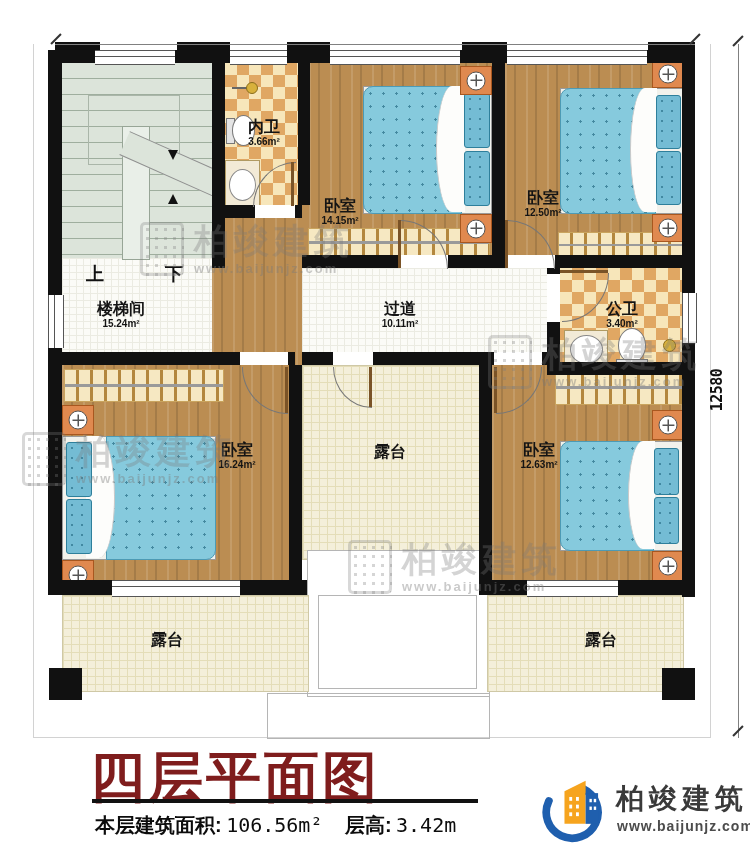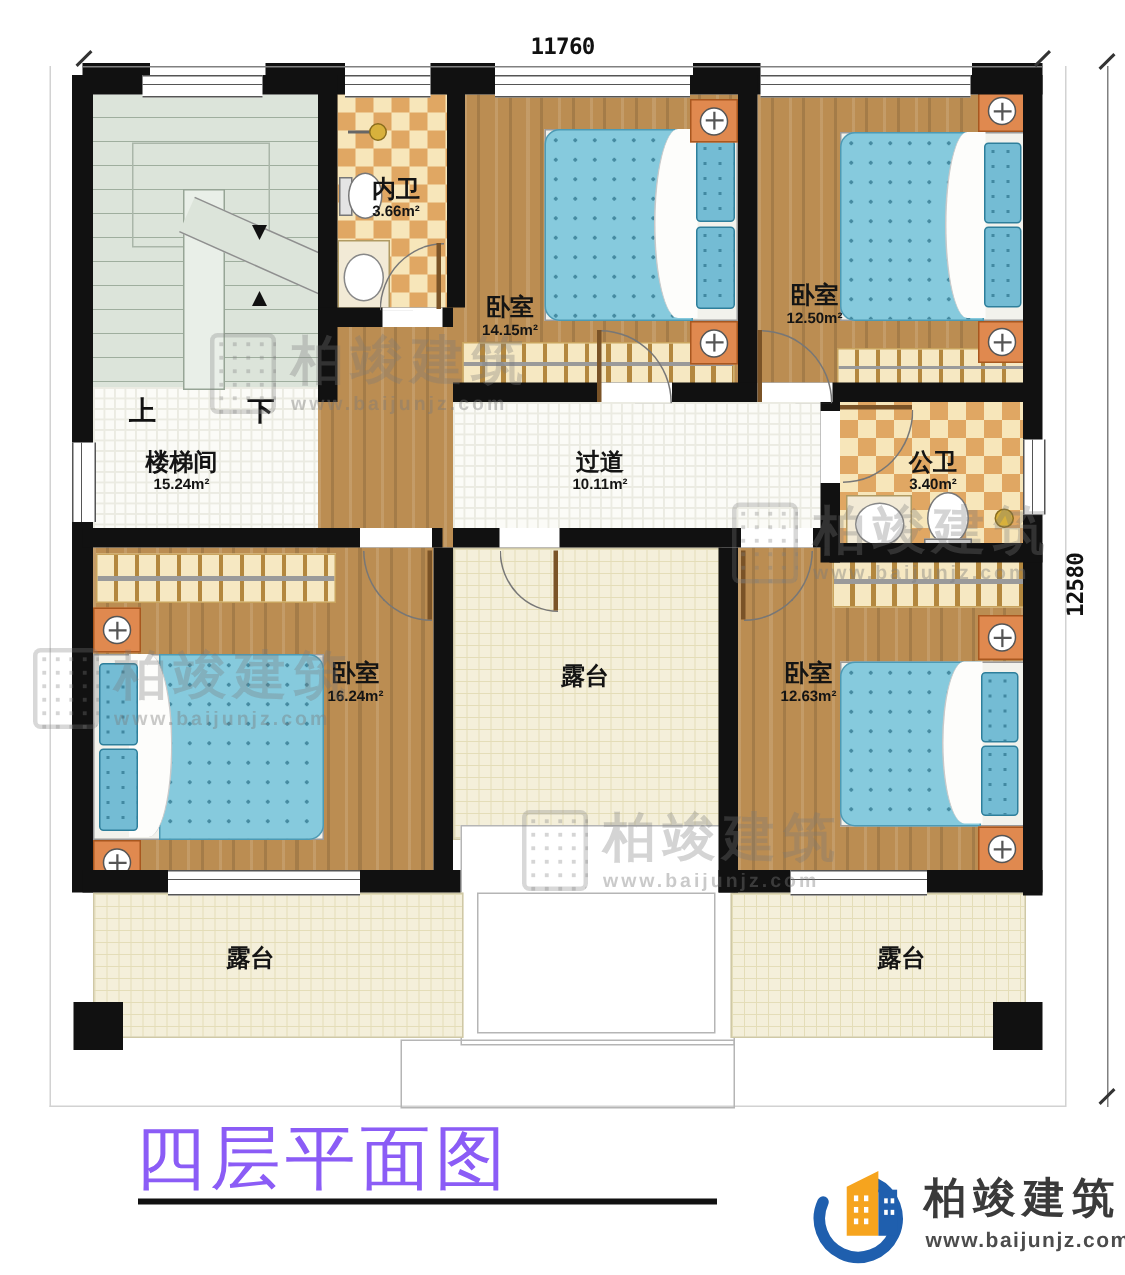--- a/index.html
+++ b/index.html
@@ -68,21 +68,21 @@
   .tick{position:absolute;width:14px;height:2px;background:#333;transform:rotate(-45deg)}
   .dimtxt{position:absolute;font-family:"DejaVu Sans Mono",monospace;font-weight:bold;font-size:15px;color:#111;letter-spacing:-.5px}
   .thin{position:absolute;background:#d2d2d2}
   
   .wm{position:absolute;display:flex;align-items:center;gap:10px;pointer-events:none}
   .wm-glyph{width:38px;height:48px;border:3px solid rgba(125,125,125,.30);border-radius:5px;
         background-image:radial-gradient(rgba(125,125,125,.32) 1.5px,transparent 1.6px);background-size:9px 9px}
   .wm-n{font-size:35px;font-weight:bold;color:rgba(122,122,122,.32);letter-spacing:5px;line-height:1}
   .wm-u{font-size:13px;font-weight:bold;color:rgba(122,122,122,.40);letter-spacing:2px;margin-top:3px}
   
-  .bigtitle{position:absolute;font-size:47px;font-weight:normal;color:#8b5cf6;letter-spacing:3px}
+  .bigtitle{position:absolute;font-size:55px;font-weight:bold;color:#7f1d1d;letter-spacing:3px}
   .scaletxt{position:absolute;font-size:37px;color:#1a1a1a;font-family:"DejaVu Sans",sans-serif}
   .infocjk{font-size:20px;font-weight:bold;color:#0c0c0c}
   .infonum{font-size:20px;color:#0c0c0c;font-family:"DejaVu Sans Mono",monospace}
   .logoname{position:absolute;font-size:28px;font-weight:bold;color:#3a3a3a;letter-spacing:5px}
   .logourl{position:absolute;font-size:14px;font-weight:bold;color:#4c4c4c;letter-spacing:1px}
 </style>
 </head>
 <body>
 
 <div class="canvas">
@@ -310,28 +310,33 @@
     <div class="wm-glyph"></div>
     <div>
         <div class="wm-n">柏竣建筑</div>
          <div class="wm-u">www.baijunjz.com</div>
       </div>
   </div>
 
   <div class="dimline" style="left:55px;top:44px;width:640px;height:1px"></div>
   <div class="tick" style="left:49px;top:38px"></div>
   <div class="tick" style="left:688px;top:38px"></div>
-  <div class="dimtxt" style="left:300px;top:22px;width:150px;text-align:center">11760</div>
   <div class="dimline" style="left:738px;top:44px;width:1px;height:694px"></div>
   <div class="tick" style="left:731px;top:40px"></div>
   <div class="tick" style="left:731px;top:730px"></div>
   <div class="dimtxt" style="left:666px;top:382px;width:100px;height:16px;text-align:center;transform:rotate(-90deg)">12580</div>
 
   <div class="bigtitle" style="left:90px;top:741px">四层平面图</div>
   <div class="abs" style="left:92px;top:799px;width:386px;height:4px;background:#111"></div>
+  <div class="abs" style="left:95px;top:812px;white-space:nowrap">
+    <span class="infocjk">本层建筑面积:</span>
+    <span class="infonum">106.56m²</span>
+    <span class="infocjk" style="margin-left:18px">层高:</span>
+    <span class="infonum">3.42m</span>
+  </div>
 
   <svg style="position:absolute;left:536px;top:772px" width="80" height="72" viewBox="0 0 80 75">
     <circle cx="36" cy="42" r="27" fill="none" stroke="#1f5fae" stroke-width="8" stroke-linecap="round" stroke-dasharray="127 43" transform="rotate(-65 36 42)"></circle>
     <polygon points="28,20 50,9 50,54 28,54" fill="#f6a41e"></polygon>
     <rect x="50" y="22" width="13" height="32" fill="#1f5fae"></rect>
     <rect x="33" y="26" width="3" height="4" fill="#fff"></rect>
       <rect x="40" y="26" width="3" height="4" fill="#fff"></rect>
     <rect x="33" y="34" width="3" height="4" fill="#fff"></rect>
       <rect x="40" y="34" width="3" height="4" fill="#fff"></rect>
     <rect x="33" y="42" width="3" height="4" fill="#fff"></rect>

